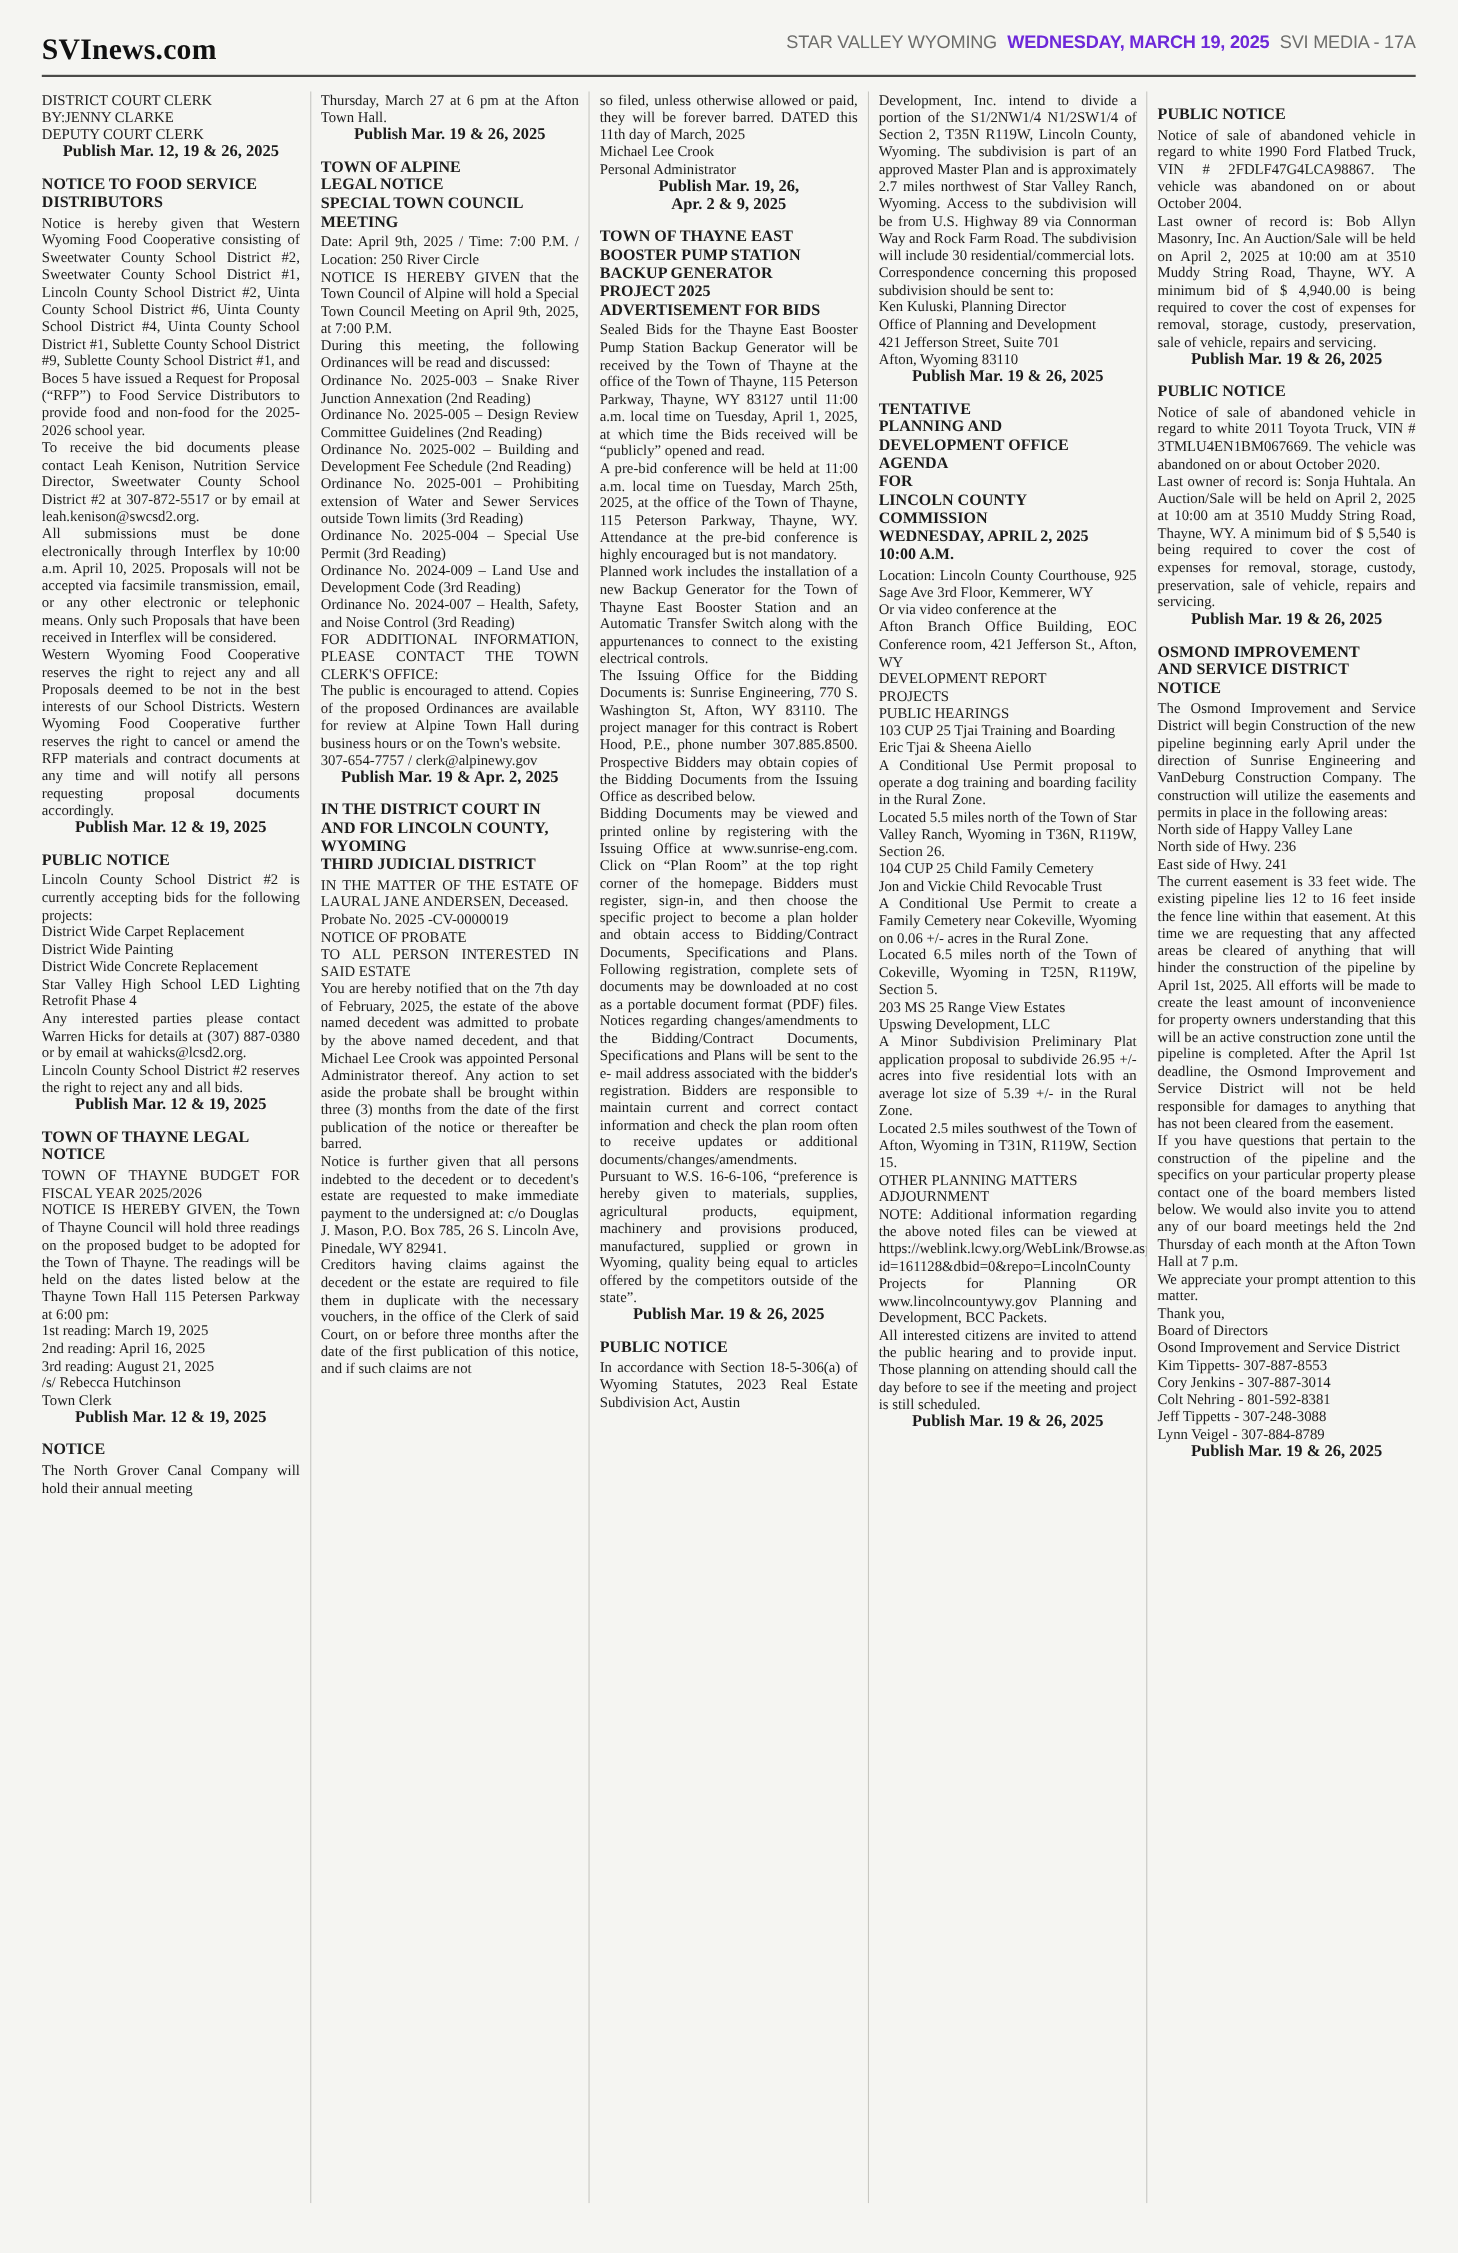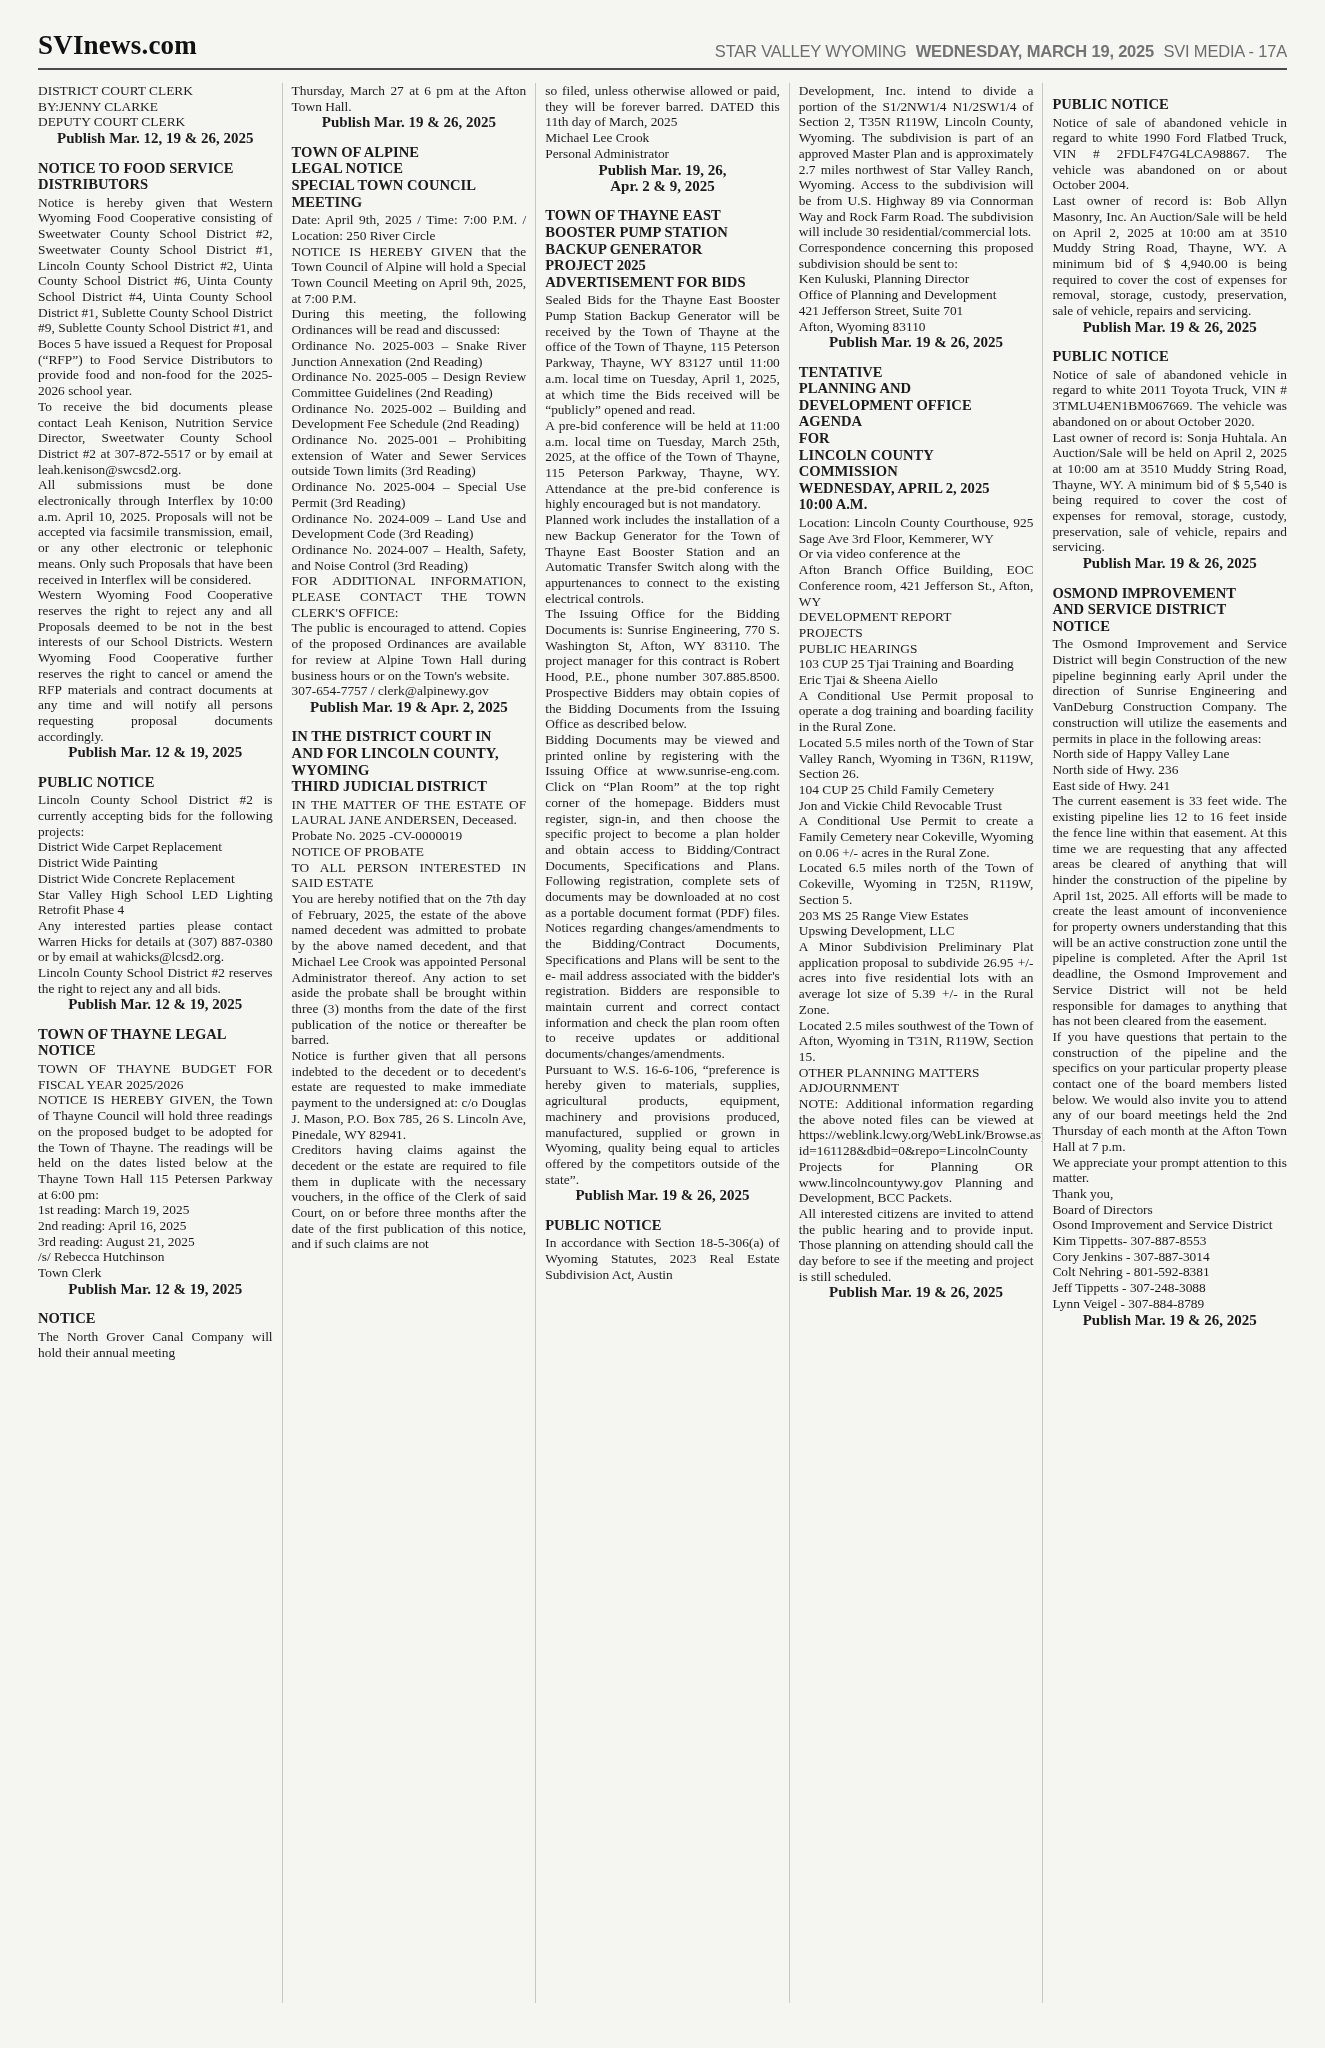--- a/index.html
+++ b/index.html
@@ -5,34 +5,34 @@
   html,body{margin:0;padding:0;}
   body{
     width:1325px;height:2048px;
     background:#f5f5f2;
     color:#1c1c1c;
     font-family:"Liberation Serif", serif;
     overflow:hidden;
   }
   .page{padding:30px 38px 18px 38px;}
   .masthead{
-    display:flex;justify-content:space-between;align-items:flex-end;
+    display:flex;justify-content:space-between;
     border-bottom:2px solid #4a4a48;
     padding-bottom:7px;
   }
   .site{
     font-size:27px;font-weight:bold;letter-spacing:.2px;color:#111;
   }
   .issue{
     font-family:"Liberation Sans", sans-serif;
     font-size:16.5px;letter-spacing:-.2px;color:#6d6d6b;
     font-stretch:condensed;
     white-space:nowrap;
   }
-  .issue .strong{color:#737373;font-weight:bold;margin:0 5px;}
+  .issue .strong{color:#6d28d9;font-weight:bold;margin:0 5px;}
   .cols{
     display:flex;
     margin-top:13px;
     height:1920px;
     overflow:hidden;
   }
   .col{
     flex:1 1 0;
     min-width:0;
     padding:0 9px;

